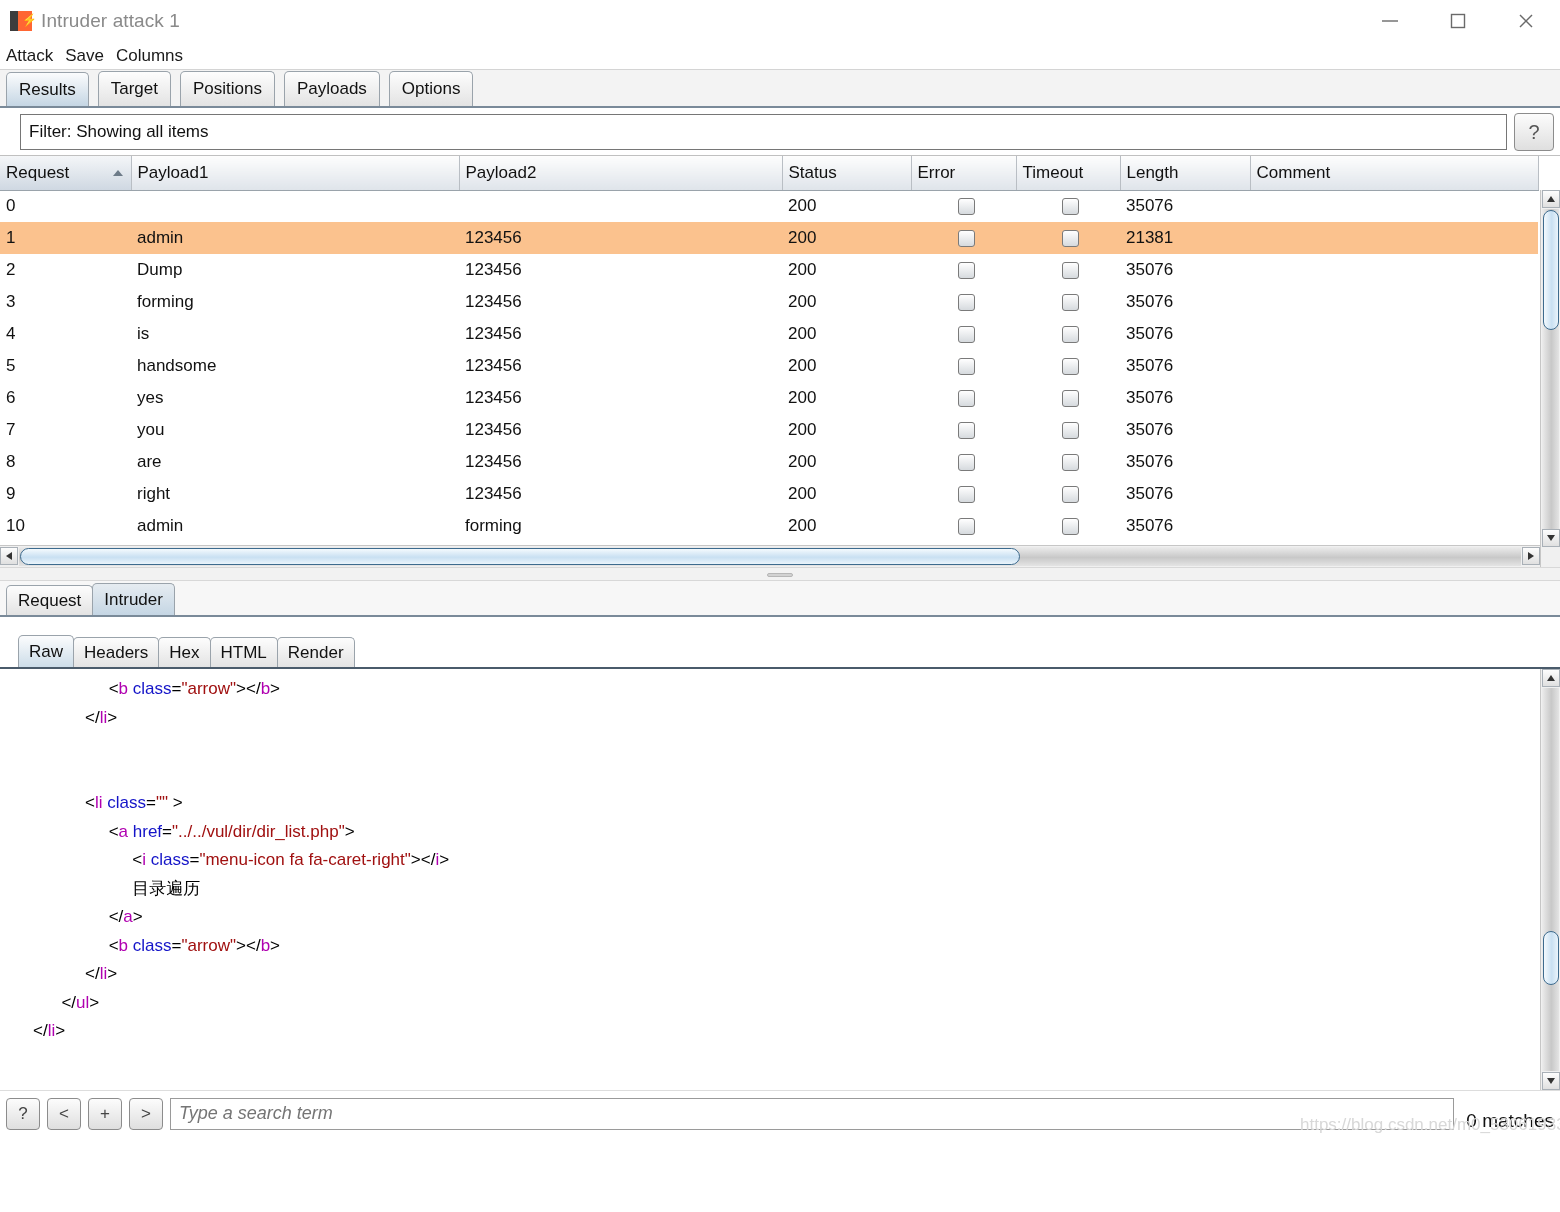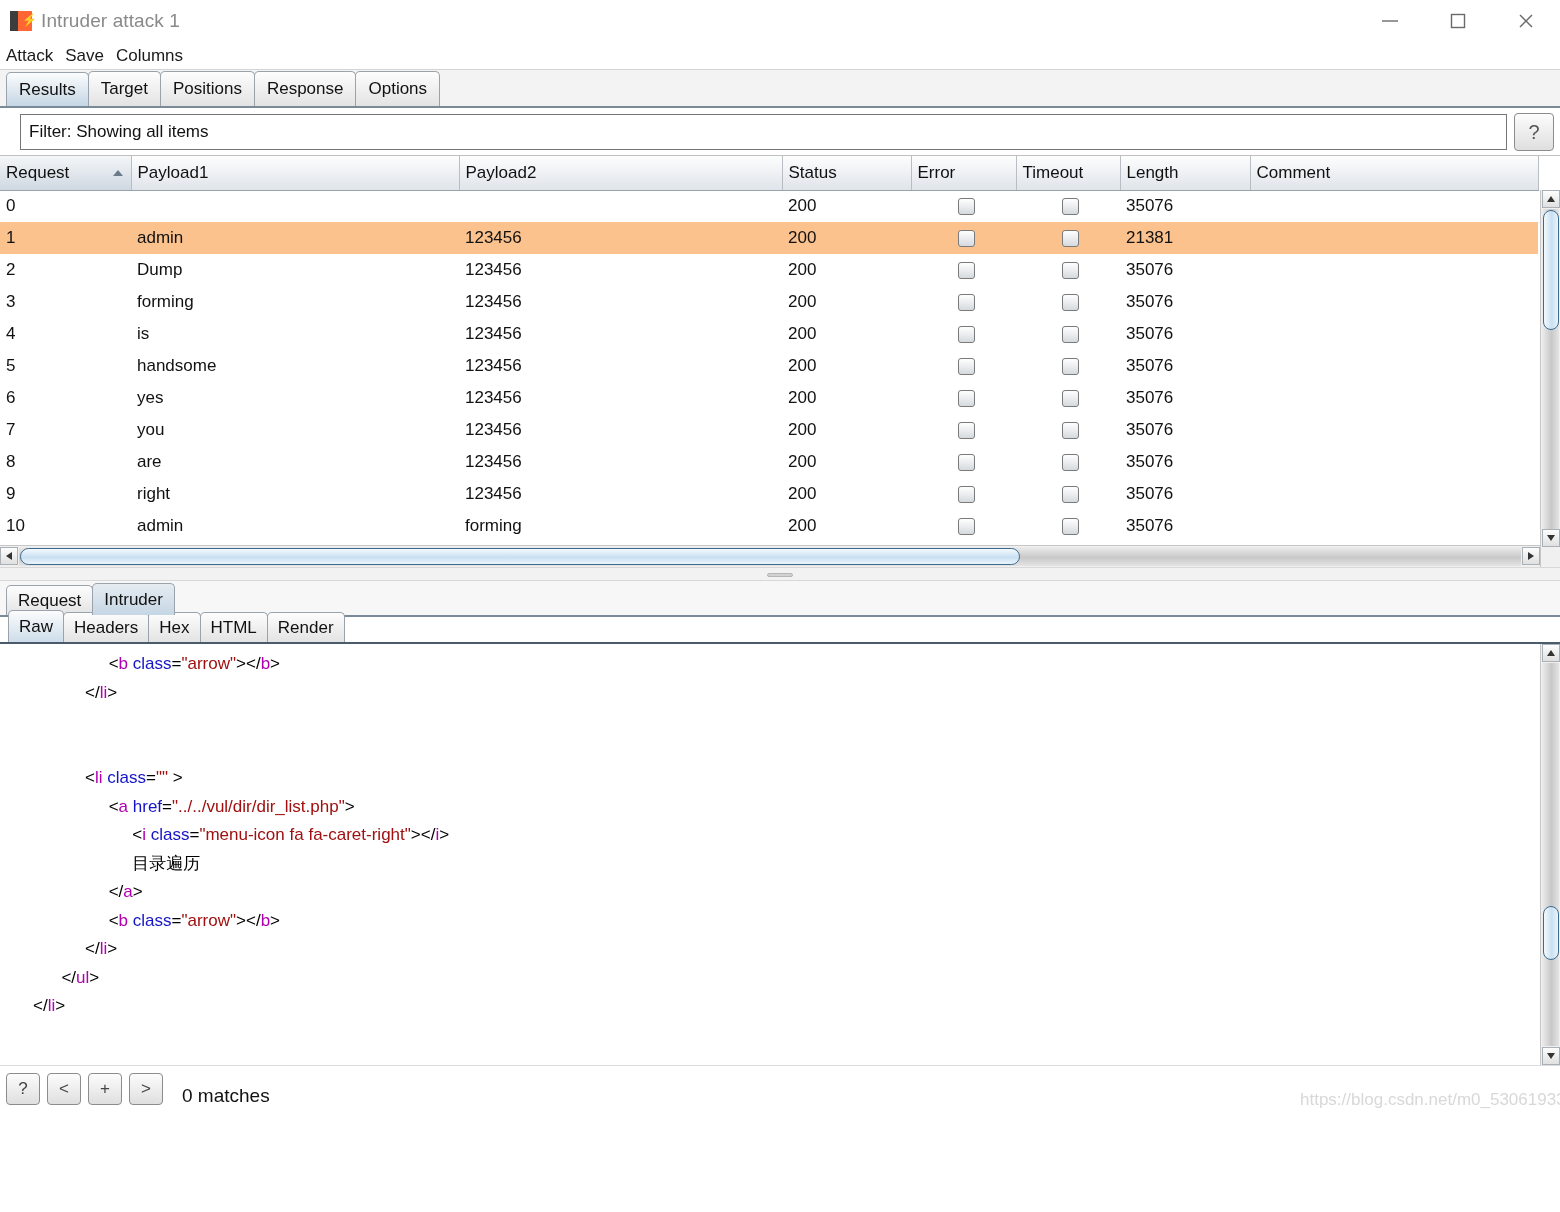--- a/index.html
+++ b/index.html
@@ -74,20 +74,21 @@
   }
 
   
   .tabstrip {
     height: 38px;
     background: #f3f3f3;
     display: flex;
     align-items: flex-end;
     padding-left: 6px;
     border-bottom: 2px solid #7a8a99;
+    gap: 10px;
   }
   .tab {
     height: 35px;
     padding: 0 12px;
     display: flex; align-items: center;
     font-size: 17px; color: #111;
     border: 1px solid #9aa3ab;
     border-bottom: none;
     border-radius: 5px 5px 0 0;
     background: linear-gradient(to bottom, #fdfdfd 0%, #e3e3e3 100%);
@@ -277,24 +278,24 @@
     border-bottom: none;
     border-radius: 5px 5px 0 0;
     background: linear-gradient(to bottom, #fdfdfd 0%, #e3e3e3 100%);
     margin-right: -1px;
   }
   .rr-tab.selected {
     background: linear-gradient(to bottom, #e6ecf1 0%, #c5d6e4 100%);
     height: 32px; z-index: 3;
   }
   .sub-tabstrip {
-    height: 27px;
+    height: 52px;
     background: #ffffff;
     display: flex; align-items: flex-end;
-    padding-left: 8px;
+    padding-left: 18px;
     border-bottom: 2px solid #4a5b6b;
   }
   .sub-tab {
     height: 30px; padding: 0 10px;
     display: flex; align-items: center;
     font-size: 17px; color: #111;
     border: 1px solid #9aa3ab;
     border-bottom: none;
     border-radius: 5px 5px 0 0;
     background: linear-gradient(to bottom, #fdfdfd 0%, #e3e3e3 100%);
@@ -430,21 +431,21 @@
 <div class="menubar">
   <div class="menu-item">Attack</div>
   <div class="menu-item">Save</div>
   <div class="menu-item">Columns</div>
 </div>
 
 <div class="tabstrip">
   <div class="tab selected">Results</div>
   <div class="tab">Target</div>
   <div class="tab">Positions</div>
-  <div class="tab">Response</div>
+  <div class="tab">Payloads</div>
   <div class="tab">Options</div>
 </div>
 
 <div class="filterrow">
   <div class="filterbar">Filter: Showing all items</div>
   <div class="help-btn">?</div>
 </div>
 
 <div class="table-wrap">
   <table class="results">
@@ -648,15 +649,16 @@
         <div class="tri dn"></div>
       </div>
   </div>
 </div>
 
 <div class="searchbar">
   <div class="sbtn">?</div>
   <div class="sbtn">&lt;</div>
   <div class="sbtn">+</div>
   <div class="sbtn">&gt;</div>
+  <input class="search-input" type="text" placeholder="Type a search term" style="">
   <div class="matches">0 matches</div>
   <div class="watermark">https://blog.csdn.net/m0_53061933</div>
 </div>
 
 </body></html>

